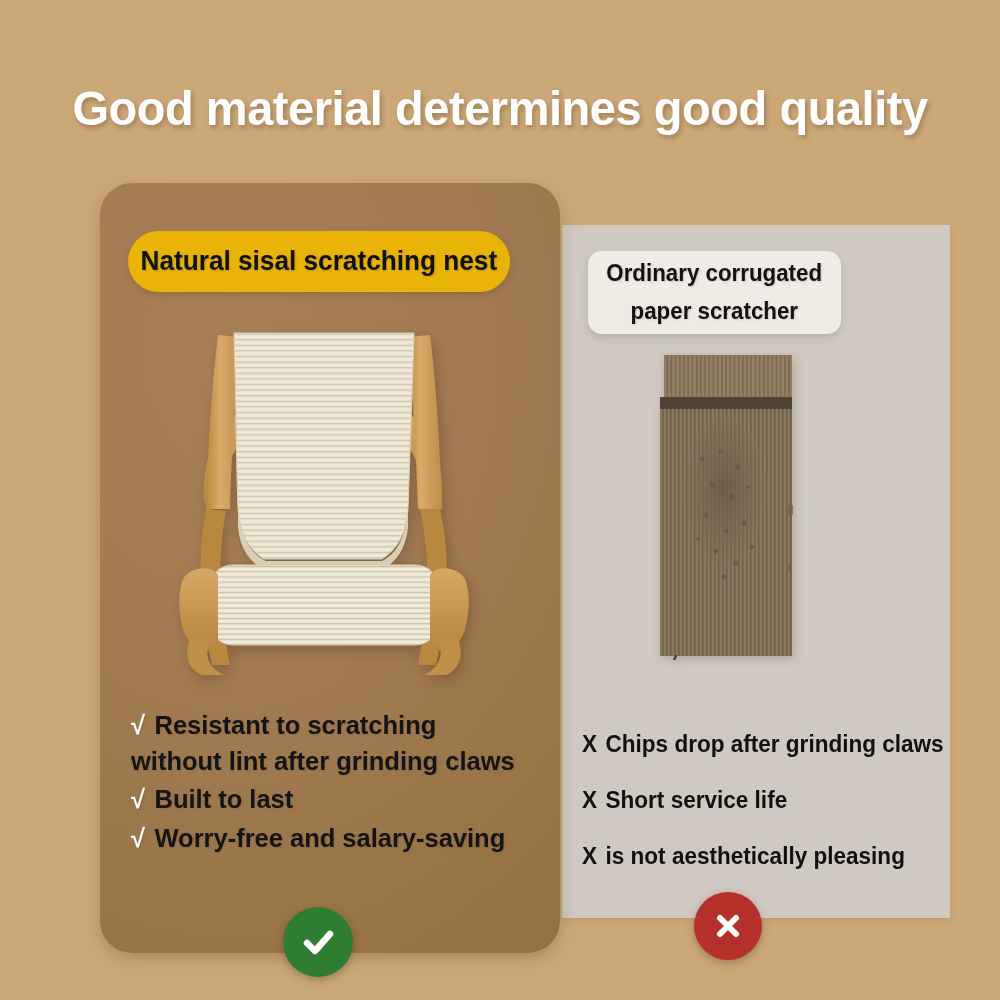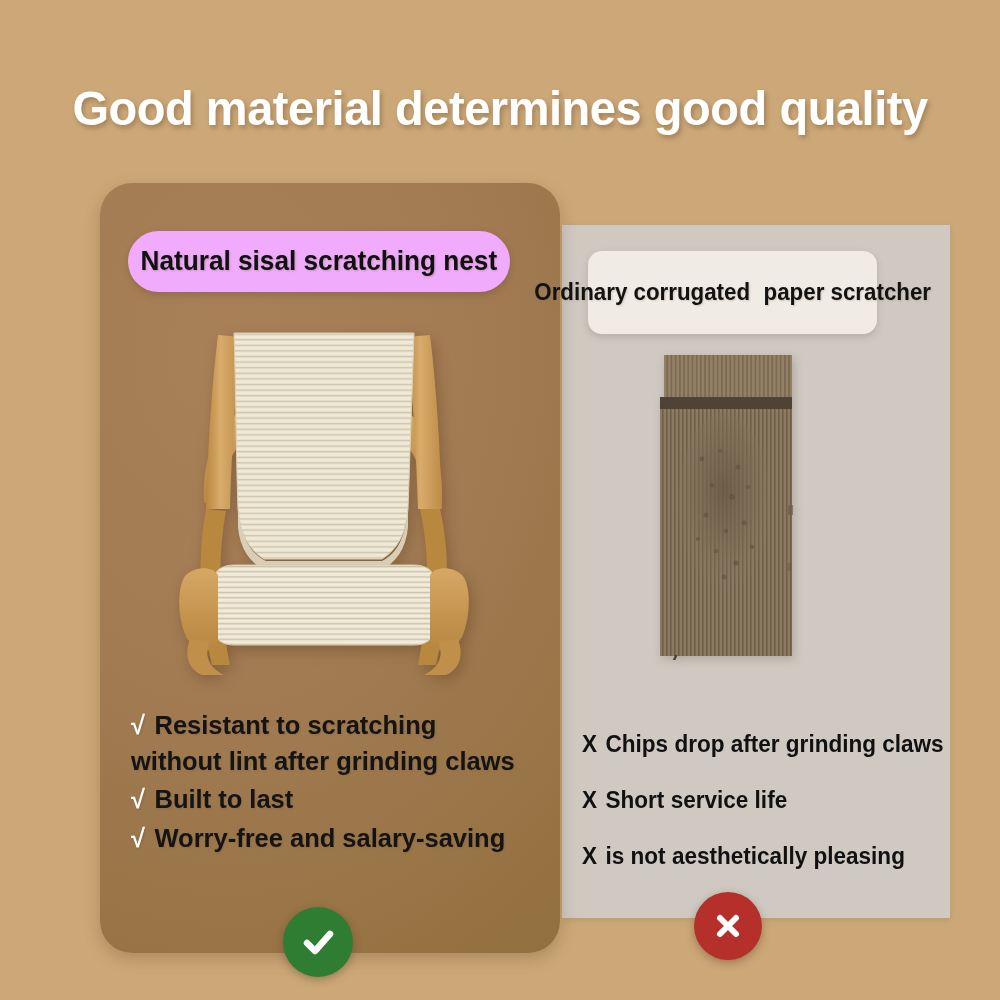--- a/index.html
+++ b/index.html
@@ -36,37 +36,37 @@
     border-radius:32px;
     background:
       radial-gradient(120% 95% at 28% 22%, #a98159 0%, #a27b53 45%, #93703f 100%);
     box-shadow:0 6px 16px rgba(104,72,40,0.30);
   }
 
   
   .badge-left{
     position:absolute; left:128px; top:203px;
     width:382px; height:61px;
-    background:#f0abfc;
+    background:#eab308;
     border-radius:31px;
     display:flex; align-items:center; justify-content:center;
     box-shadow:0 3px 7px rgba(90,62,33,0.28);
   }
   .badge-left .txt{
     font-size:27px; font-weight:bold; color:#111;
     transform:scaleX(0.97);
     text-shadow:1px 1px 2px rgba(120,95,60,0.35);
     white-space:nowrap;
   }
   .badge-right{
     position:absolute; left:588px; top:223px;
-    width:289px; height:83px;
+    width:253px; height:83px;
     background:#f0ebe4;
     border-radius:14px;
-    display:flex; flex-direction:row;
+    display:flex; flex-direction:column;
     align-items:center; justify-content:center; gap:8px;
     box-shadow:0 3px 7px rgba(110,95,78,0.25);
   }
   .badge-right .txt{
     font-size:23px; font-weight:bold; color:#121212;
     transform:scaleX(0.97);
     text-shadow:1px 1px 2px rgba(140,120,100,0.3);
     white-space:nowrap;
     line-height:1.28;
   }

